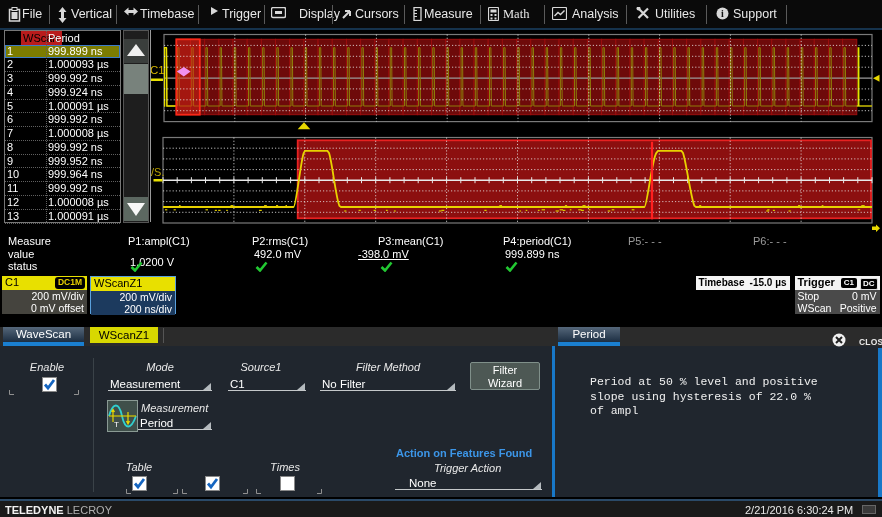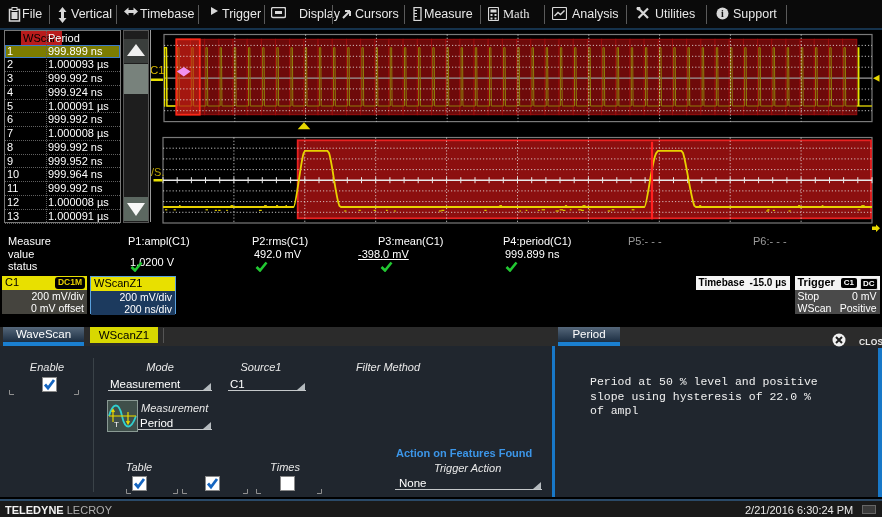--- a/index.html
+++ b/index.html
@@ -406,20 +406,25 @@
 <div class="abs" style="left:108px;top:376px;width:104px;height:15px;border-bottom:1.2px solid #c4c8ca;">
       <div style="position:absolute;left:2px;bottom:0.5px;font-size:11.5px;color:#fff;white-space:nowrap;">Measurement</div>
       <div style="position:absolute;right:1px;bottom:0.5px;width:0;height:0;border-left:8px solid transparent;border-bottom:7px solid #b4babe;"></div>
     </div>
 <div class="abs" style="left:222px;top:361px;width:78px;text-align:center;font-size:11px;color:#e8e8e8;font-style:italic;">Source1</div>
 <div class="abs" style="left:228px;top:376px;width:78px;height:15px;border-bottom:1.2px solid #c4c8ca;">
       <div style="position:absolute;left:2px;bottom:0.5px;font-size:11.5px;color:#fff;white-space:nowrap;">C1</div>
       <div style="position:absolute;right:1px;bottom:0.5px;width:0;height:0;border-left:8px solid transparent;border-bottom:7px solid #b4babe;"></div>
     </div>
 <div class="abs" style="left:320px;top:361px;width:136px;text-align:center;font-size:11px;color:#e8e8e8;font-style:italic;">Filter Method</div>
+<div class="abs" style="left:320px;top:376px;width:136px;height:15px;border-bottom:1.2px solid #c4c8ca;">
+      <div style="position:absolute;left:2px;bottom:0.5px;font-size:11.5px;color:#fff;white-space:nowrap;">No Filter</div>
+      <div style="position:absolute;right:1px;bottom:0.5px;width:0;height:0;border-left:8px solid transparent;border-bottom:7px solid #b4babe;"></div>
+    </div>
+<div class="abs" style="left:470px;top:362px;width:70px;height:28px;background:#4d5854;border:1px solid #80908a;border-radius:2px;color:#fff;font-size:11px;text-align:center;line-height:13px;padding-top:1px;">Filter<br>Wizard</div>
 <svg class="abs" style="left:107px;top:400px" width="31" height="32">
       <rect x="0.5" y="0.5" width="30" height="31" fill="#3f4f4a" stroke="#8a9a94" stroke-width="1"></rect>
       <path d="M2 16 C6 2, 12 2, 15 16 C18 30, 24 30, 29 16" stroke="#30d0d0" stroke-width="1.8" fill="none"></path>
       <line x1="2" y1="16" x2="29" y2="16" stroke="#d8c800" stroke-width="1.2"></line>
       <path d="M6 10 L6 22 M4.5 12 L6 9.5 L7.5 12 M21 12 L21 24 M19.5 21 L21 24 L22.5 21" stroke="#e8d800" stroke-width="1.2" fill="none"></path>
       <text x="7" y="27" font-size="8" fill="#fff" font-family="Liberation Sans,sans-serif">T</text>
     </svg>
 <div class="abs" style="left:141px;top:402px;font-size:11px;color:#e8e8e8;font-style:italic;">Measurement</div>
 <div class="abs" style="left:138px;top:415px;width:74px;height:15px;border-bottom:1.2px solid #c4c8ca;">
       <div style="position:absolute;left:2px;bottom:0.5px;font-size:11.5px;color:#fff;white-space:nowrap;">Period</div>
@@ -447,21 +452,21 @@
 <svg class="abs" style="left:279.5px;top:476px" width="15" height="15">
       <rect x="0.5" y="0.5" width="14" height="14" fill="#fff" stroke="#888" stroke-width="1"></rect>
     </svg>
 <svg class="abs" style="left:256px;top:477px" width="66" height="17">
       <path d="M0.5 12 L0.5 16.5 L5 16.5" stroke="#909090" stroke-width="1" fill="none"></path>
       <path d="M61 16.5 L65.5 16.5 L65.5 12" stroke="#909090" stroke-width="1" fill="none"></path>
     </svg>
 <div class="abs" style="left:396px;top:447px;font-size:11px;color:#3c96e8;font-weight:bold;">Action on Features Found</div>
 <div class="abs" style="left:434px;top:462px;font-size:11px;color:#e8e8e8;font-style:italic;">Trigger Action</div>
 <div class="abs" style="left:395px;top:475px;width:147px;height:15px;border-bottom:1.2px solid #c4c8ca;">
-      <div style="position:absolute;left:4px;bottom:0.5px;font-size:11.5px;color:#fff;white-space:nowrap;">None</div>
+      <div style="position:absolute;left:14px;bottom:0.5px;font-size:11.5px;color:#fff;white-space:nowrap;">None</div>
       <div style="position:absolute;right:1px;bottom:0.5px;width:0;height:0;border-left:8px solid transparent;border-bottom:7px solid #b4babe;"></div>
     </div>
 <div class="abs" style="left:590px;top:375px;width:240px;font-size:11.5px;color:#f0f0f0;line-height:14.5px;font-family:Liberation Mono, monospace;">Period at 50&nbsp;% level and positive slope using hysteresis of 22.0&nbsp;% of ampl</div>
 <div class="abs" style="left:0;top:499px;width:882px;height:1.5px;background:#2b4a68;"></div>
 <div class="abs" style="left:0;top:500.5px;width:882px;height:16.5px;background:#1a1a1a;"></div>
 <div class="abs" style="left:5px;top:504px;font-size:11px;color:#f2f2f2;"><b>TELEDYNE</b> <span style="color:#b0b0b0;">LECROY</span></div>
 <div class="abs" style="left:745px;top:504px;font-size:11px;color:#e8e8e8;">2/21/2016 6:30:24 PM</div>
 <div class="abs" style="left:862px;top:505px;width:14px;height:9px;background:#3a3a3a;border:1px solid #666;"></div>
 </div>
 </body></html>

